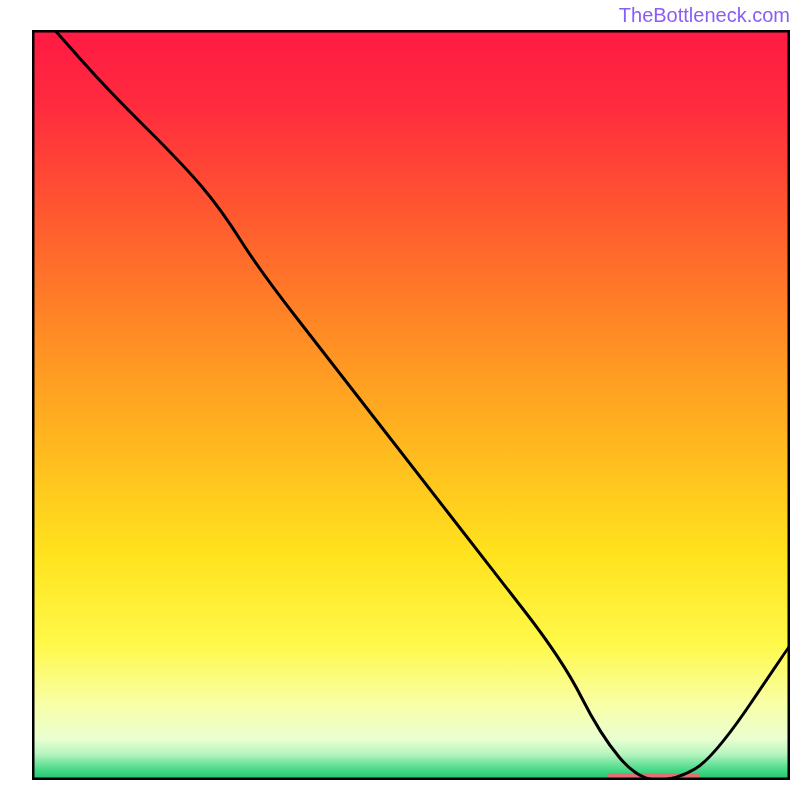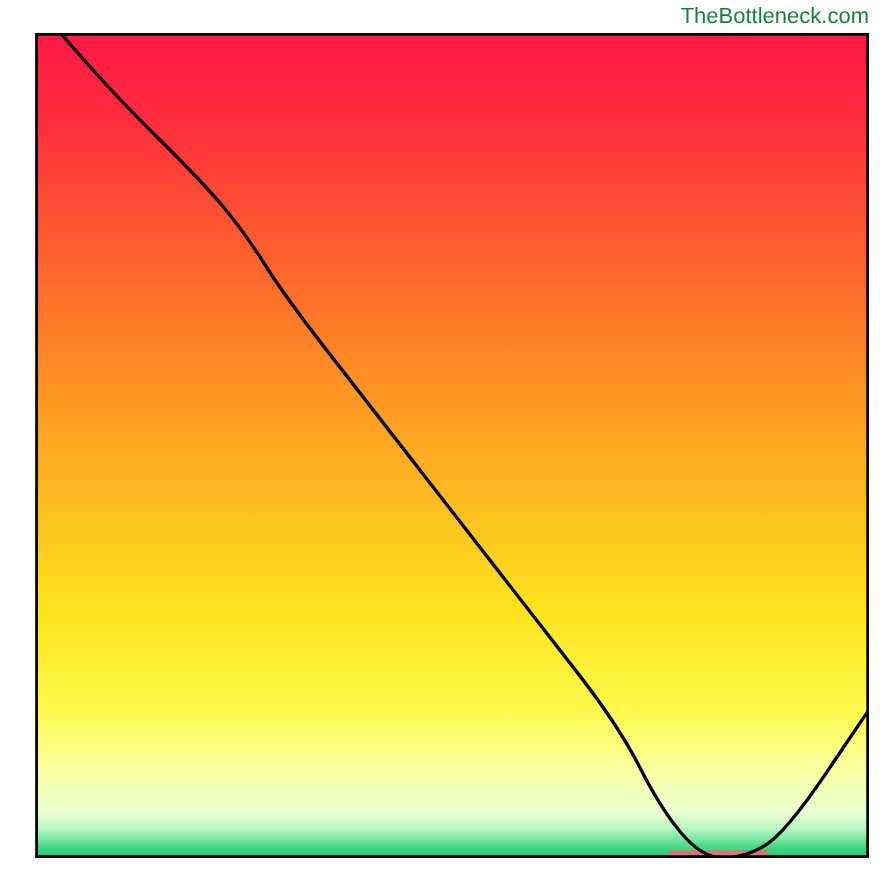--- a/index.html
+++ b/index.html
@@ -14,21 +14,21 @@
   #chart-container {
     position: relative;
     width: 800px;
     height: 800px;
   }
   #watermark {
     position: absolute;
     top: 4px;
     right: 10px;
     font-size: 20px;
-    color: #15803d;
+    color: #8b5cf6;
     font-family: Arial, sans-serif;
     z-index: 10;
   }
   svg {
     display: block;
   }
 </style>
 </head>
 <body>
 

